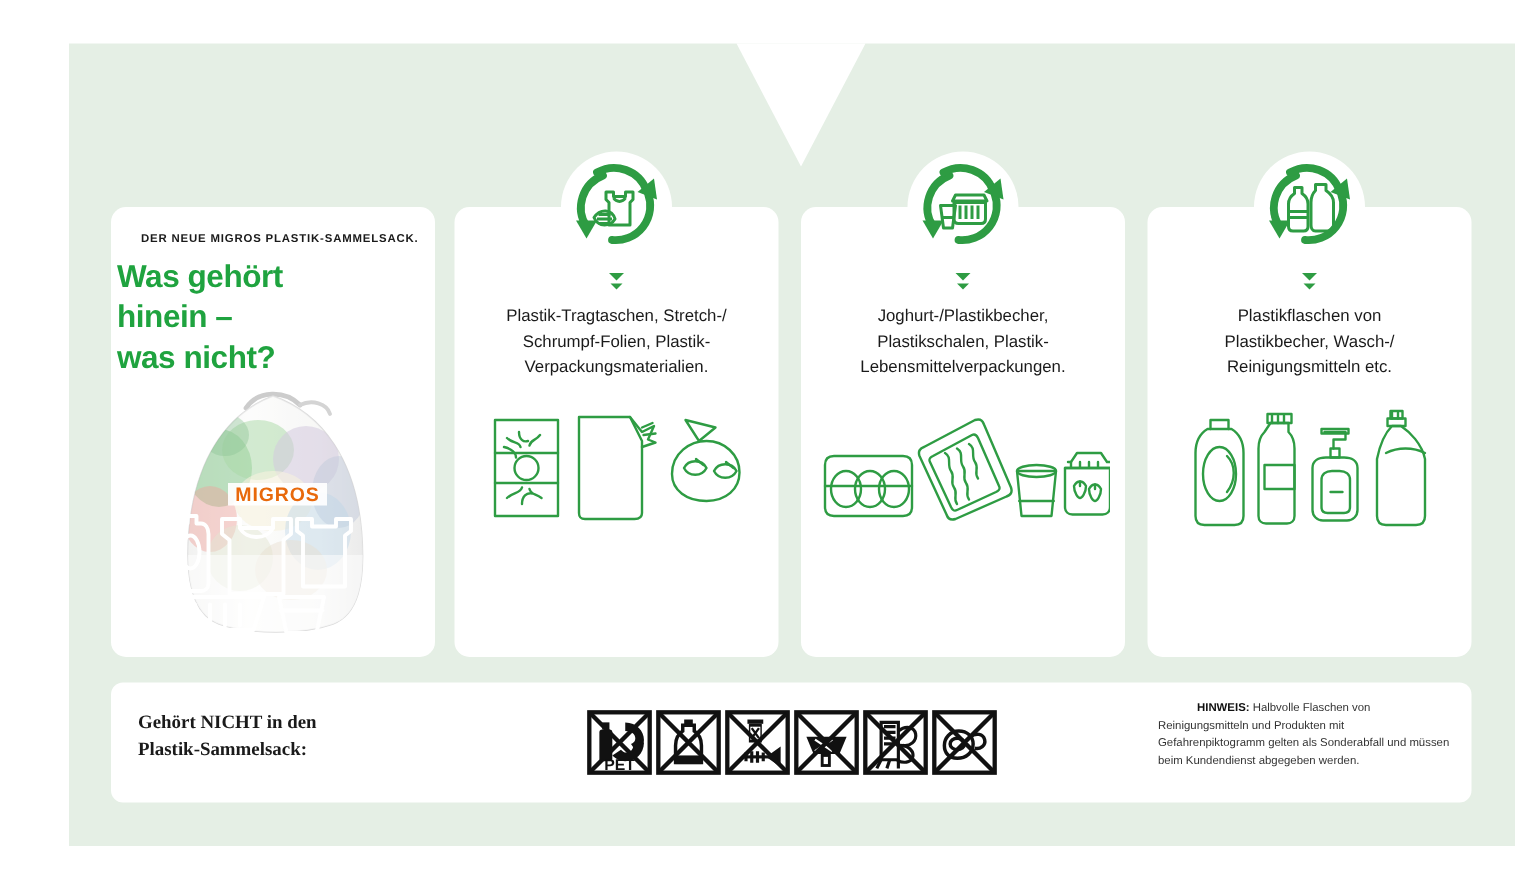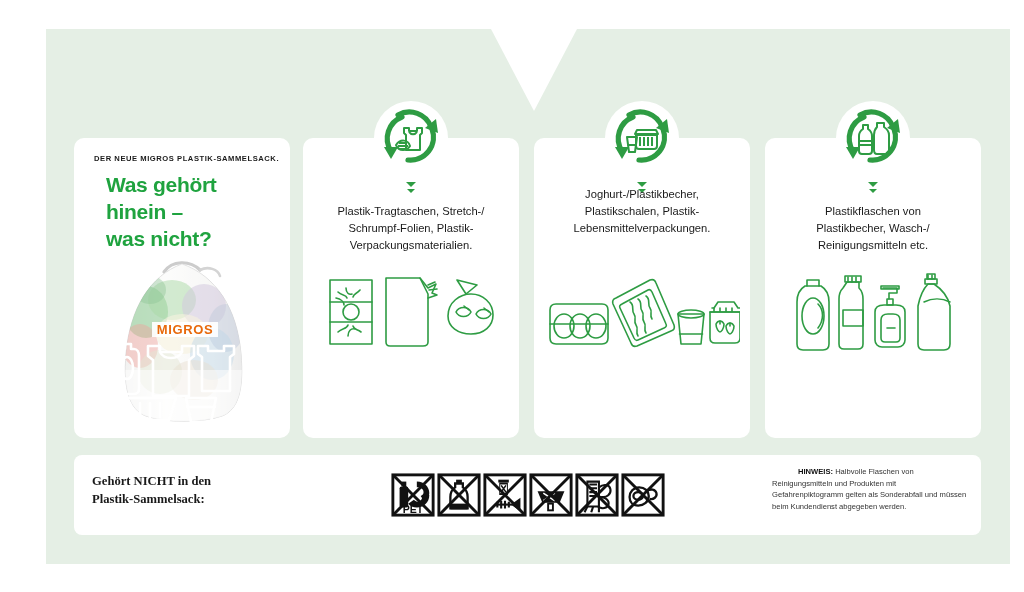--- a/index.html
+++ b/index.html
@@ -32,21 +32,21 @@
   #card-3{left:749px;top:138px;width:216px;height:300px;}
   #card-bottom{left:58px;top:455px;width:907px;height:80px;border-radius:8px;}
 
   
   .kicker{
     position:absolute;left:20px;top:16px;width:190px;
     font-size:7.6px;font-weight:bold;color:#1a1a1a;letter-spacing:0.55px;
     line-height:1.2;
   }
   .headline{
-    position:absolute;left:32px;top:34px;width:190px;
+    position:absolute;left:4px;top:34px;width:190px;
     font-size:21px;font-weight:bold;color:#1fa33f;
     line-height:1.28;letter-spacing:-0.3px;
   }
 
   
   .bagwrap{position:absolute;left:12px;top:112px;width:192px;height:180px;}
   .bagwrap svg{display:block;}
 
   
   .badge{
@@ -64,21 +64,21 @@
   #chev-1{left:387px;top:180px;}
   #chev-2{left:618px;top:180px;}
   #chev-3{left:849px;top:180px;}
 
   
   .caption{
     position:absolute;width:196px;text-align:center;
     font-size:11.2px;font-weight:normal;color:#1a1a1a;line-height:1.5;
   }
   #cap-1{left:297px;top:203px;}
-  #cap-2{left:528px;top:186px;}
+  #cap-2{left:528px;top:203px;}
   #cap-3{left:759px;top:203px;}
 
   
   .art{position:absolute;}
   #art-1{left:300px;top:272px;}
   #art-2{left:528px;top:272px;}
   #art-3{left:775px;top:272px;}
 
   
   .bottom-label{

